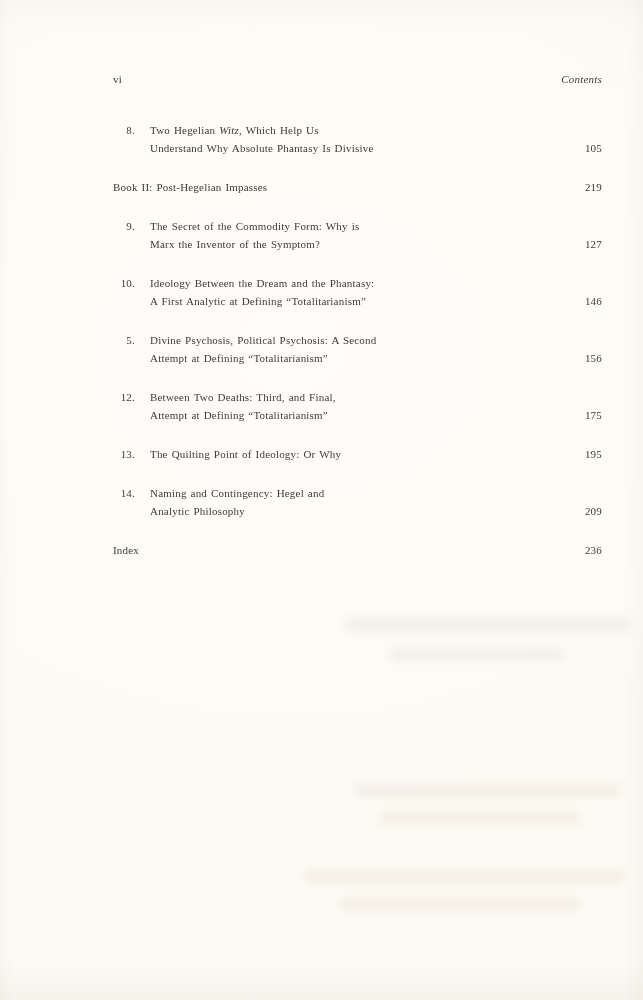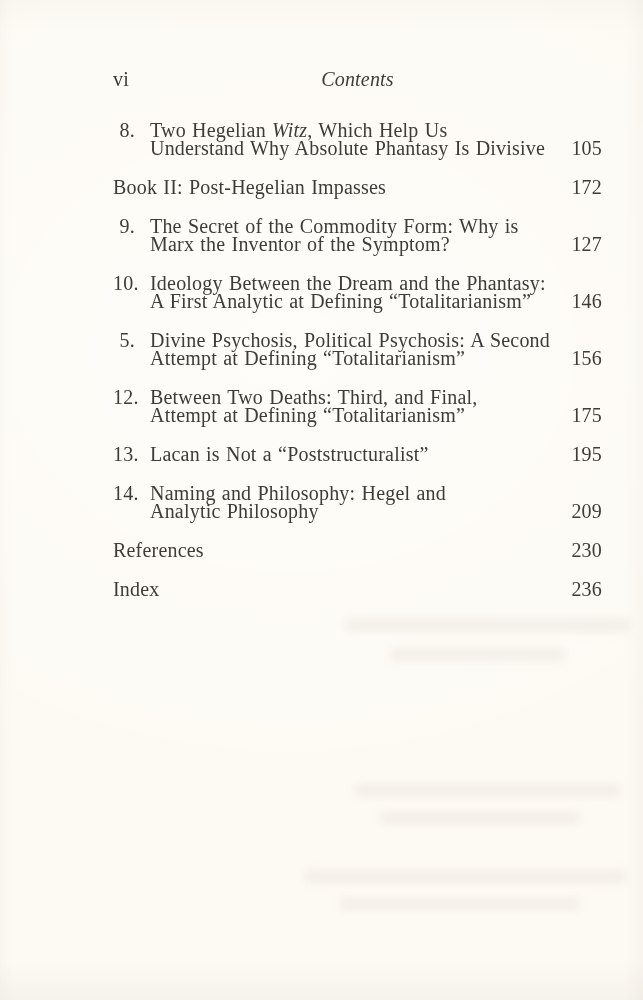--- a/index.html
+++ b/index.html
@@ -16,39 +16,39 @@
   .scan-page {
     position: relative;
     width: 643px;
     height: 1000px;
     color: #3e3c38;
     background:
       radial-gradient(ellipse 900px 700px at 45% 35%, rgba(255,255,255,0.55), rgba(255,255,255,0) 70%),
       linear-gradient(to bottom, rgba(120,110,95,0.03) 0%, rgba(120,110,95,0) 3%, rgba(120,110,95,0) 96%, rgba(120,110,95,0.05) 100%),
       linear-gradient(to right, rgba(120,110,95,0.03) 0%, rgba(120,110,95,0) 2%, rgba(120,110,95,0) 97%, rgba(120,110,95,0.04) 100%),
       #fdfaf3;
-    font-size: 20px;
+    font-size: 11px;
     letter-spacing: 0.2px;
     word-spacing: 1px;
   }
   .page-header {
     position: absolute;
     top: 70px;
     left: 113px;
     right: 41px;
     height: 18px;
     line-height: 18px;
   }
   .folio {
     position: absolute;
     left: 0;
     top: 0;
   }
   .running-title {
-    text-align: center;
+    text-align: right;
     font-style: italic;
   }
   .toc {
     position: absolute;
     top: 121px;
     left: 113px;
     right: 41px;
   }
   .toc-entry {
     display: flex;
@@ -110,21 +110,21 @@
         <div class="title">
           <div class="line"><span>Two Hegelian </span><span class="italic">Witz</span><span>, Which Help Us</span></div>
           <div class="line"><span>Understand Why Absolute Phantasy Is Divisive</span></div>
         </div>
         <span class="pageno">105</span>
       </div>
       <div class="toc-entry">
         <div class="title">
           <div class="line"><span>Book II: Post-Hegelian Impasses</span></div>
         </div>
-        <span class="pageno">172</span>
+        <span class="pageno">219</span>
       </div>
       <div class="toc-entry">
         <span class="num">9.</span>
         <div class="title">
           <div class="line"><span>The Secret of the Commodity Form: Why is</span></div>
           <div class="line"><span>Marx the Inventor of the Symptom?</span></div>
         </div>
         <span class="pageno">127</span>
       </div>
       <div class="toc-entry">
@@ -147,37 +147,31 @@
         <span class="num">12.</span>
         <div class="title">
           <div class="line"><span>Between Two Deaths: Third, and Final,</span></div>
           <div class="line"><span>Attempt at Defining “Totalitarianism”</span></div>
         </div>
         <span class="pageno">175</span>
       </div>
       <div class="toc-entry">
         <span class="num">13.</span>
         <div class="title">
-          <div class="line"><span>Lacan is Not a “Poststructuralist”</span></div>
+          <div class="line"><span>The Quilting Point of Ideology: Or Why</span></div>
         </div>
         <span class="pageno">195</span>
       </div>
       <div class="toc-entry">
         <span class="num">14.</span>
         <div class="title">
-          <div class="line"><span>Naming and Philosophy: Hegel and</span></div>
+          <div class="line"><span>Naming and Contingency: Hegel and</span></div>
           <div class="line"><span>Analytic Philosophy</span></div>
         </div>
         <span class="pageno">209</span>
-      </div>
-      <div class="toc-entry">
-        <div class="title">
-          <div class="line"><span>References</span></div>
-        </div>
-        <span class="pageno">230</span>
       </div>
       <div class="toc-entry">
         <div class="title">
           <div class="line"><span>Index</span></div>
         </div>
         <span class="pageno">236</span>
       </div>
     </div>
 
   <div class="ghost ghost-1"></div>

